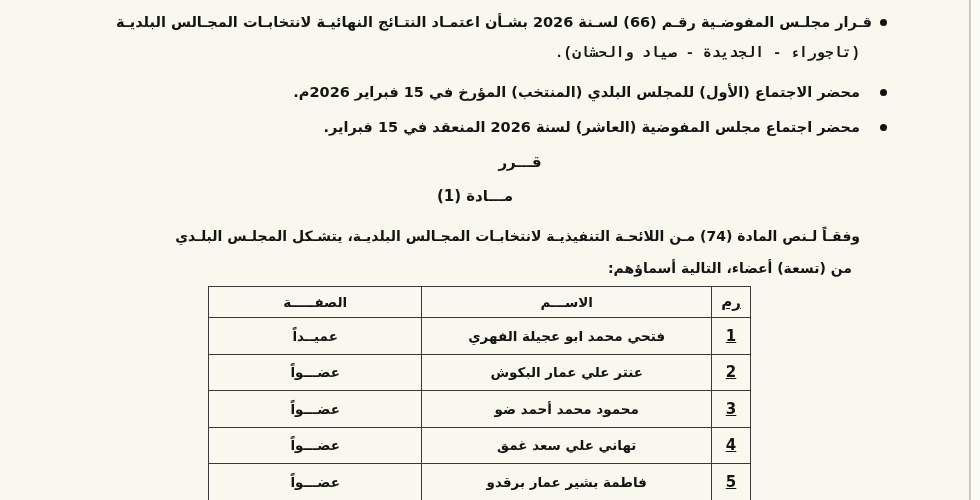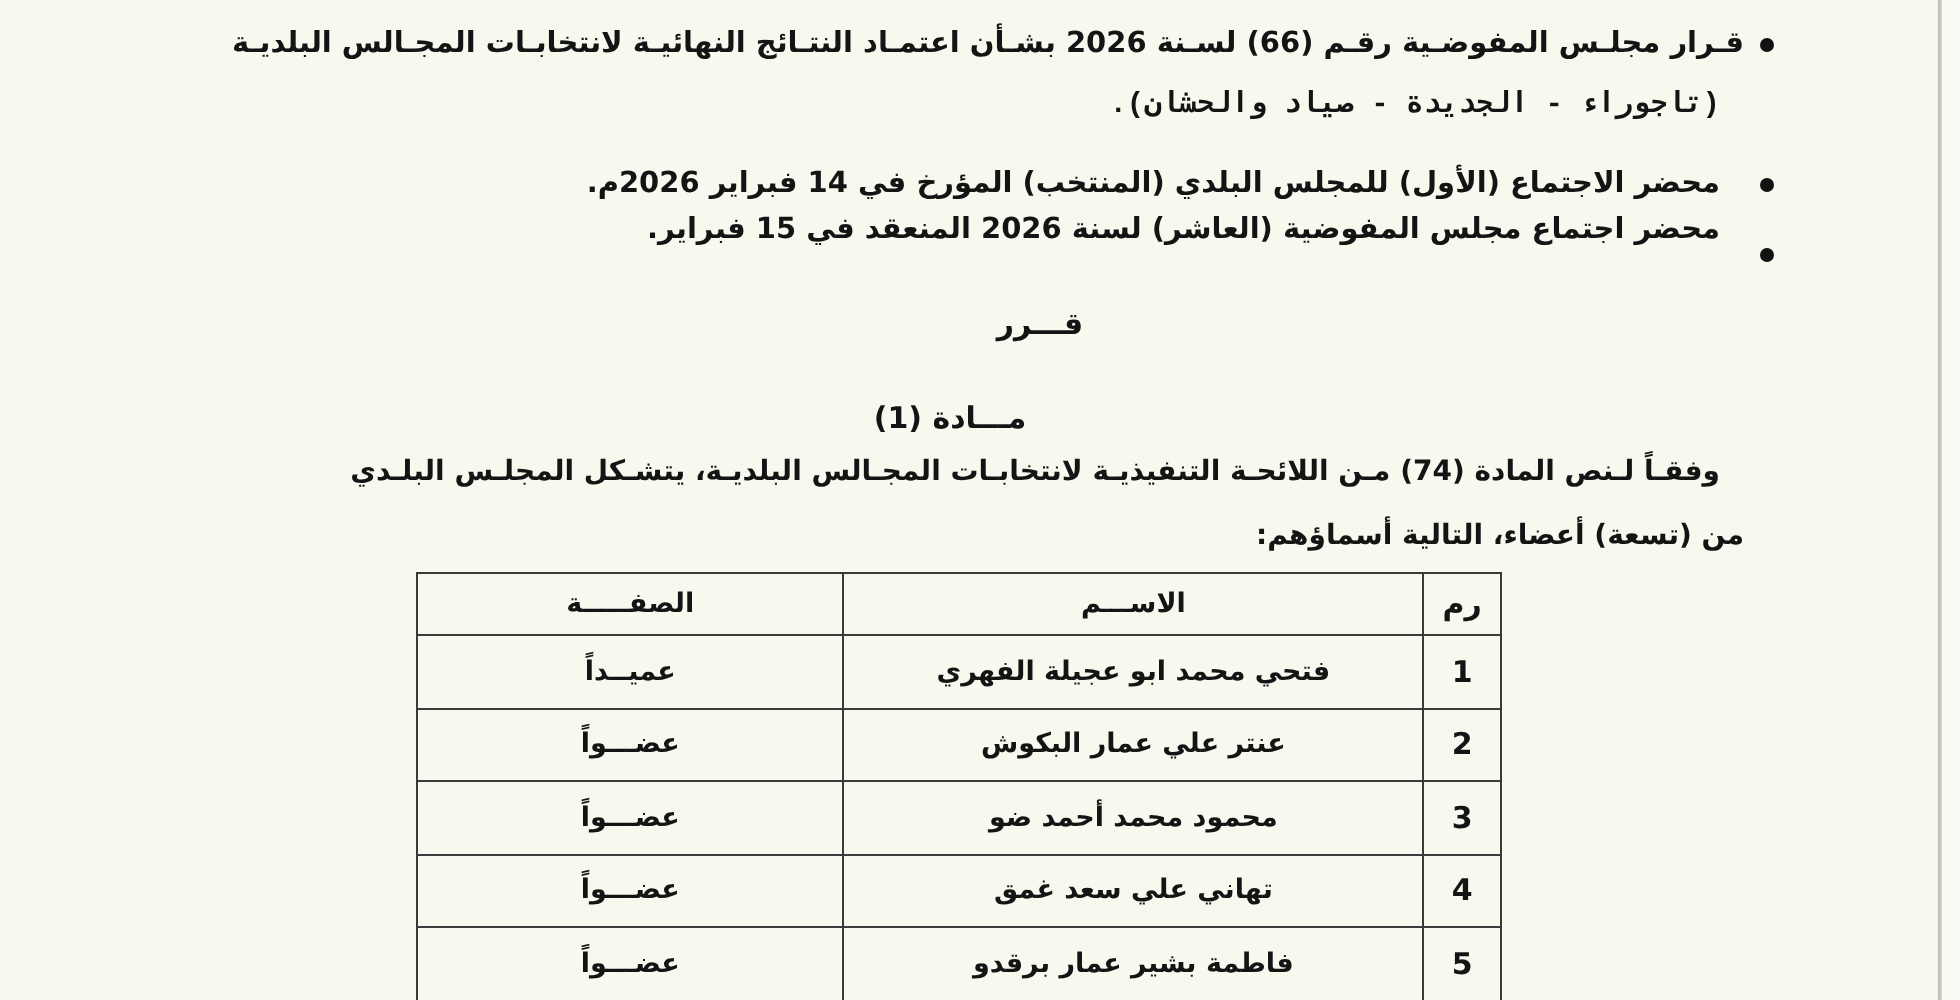--- a/index.html
+++ b/index.html
@@ -33,45 +33,45 @@
   table.members {
     position: absolute; left: 208px; top: 286px;
     width: 543px; border-collapse: collapse; direction: rtl;
     font-weight: bold; font-size: 13.5px;
   }
   table.members td, table.members th {
     border: 1.5px solid #3a3a3a; text-align: center; padding: 0;
     height: 35.5px;
   }
   table.members th { font-weight: bold; height: 30px; }
-  .col-num { width: 38px; font-size: 15px; }
+  .col-num { width: 38px; font-size: 15px; text-decoration: underline; }
   .col-name { width: 290px; }
   .col-title { width: 213px; }
 </style>
 </head>
 <body>
 
 <div class="page-edge"></div>
 <div class="page-right"></div>
 
 <div class="bullet-dot" style="left:880px; top:19px;"></div>
 <div class="line" style="right:108px; top:12px;">قـرار مجلـس المفوضـية رقـم (66) لسـنة 2026 بشـأن اعتمـاد النتـائج النهائيـة لانتخابـات المجـالس البلديـة</div>
 <div class="line" style="right:120px; top:43px;font-family:Liberation Mono, monospace;">(تاجوراء - الجديدة - صياد والحشان).</div>
 
 <div class="bullet-dot" style="left:880px; top:89px;"></div>
-<div class="line" style="right:120px; top:82px;">محضر الاجتماع (الأول) للمجلس البلدي (المنتخب) المؤرخ في 14 فبراير 2026م.</div>
+<div class="line" style="right:120px; top:82px;">محضر الاجتماع (الأول) للمجلس البلدي (المنتخب) المؤرخ في 15 فبراير 2026م.</div>
 
 <div class="bullet-dot" style="left:880px; top:124px;"></div>
-<div class="line" style="right:120px; top:105px;margin-left:40px;">محضر اجتماع مجلس المفوضية (العاشر) لسنة 2026 المنعقد في 15 فبراير.</div>
+<div class="line" style="right:120px; top:117px;margin-left:40px;">محضر اجتماع مجلس المفوضية (العاشر) لسنة 2026 المنعقد في 15 فبراير.</div>
 
 <div class="center-title" style="top:153px;margin-left:45px;">قـــرر</div>
-<div class="center-title" style="top:200px;">مـــادة (1)</div>
+<div class="center-title" style="top:187px;">مـــادة (1)</div>
 
 <div class="line" style="right:120px; top:226px; font-size:14px;text-align:center;">وفقـاً لـنص المادة (74) مـن اللائحـة التنفيذيـة لانتخابـات المجـالس البلديـة، يتشـكل المجلـس البلـدي</div>
-<div class="line" style="right:108px; top:258px; font-size:14px;">من (تسعة) أعضاء، التالية أسماؤهم:</div>
+<div class="line" style="right:128px; top:258px; font-size:14px;">من (تسعة) أعضاء، التالية أسماؤهم:</div>
 
 <table class="members">
   <thead>
     <tr>
       <th class="col-num">رم</th>
       <th class="col-name">الاســـم</th>
       <th class="col-title">الصفـــــة</th>
     </tr>
   </thead>
   <tbody>

